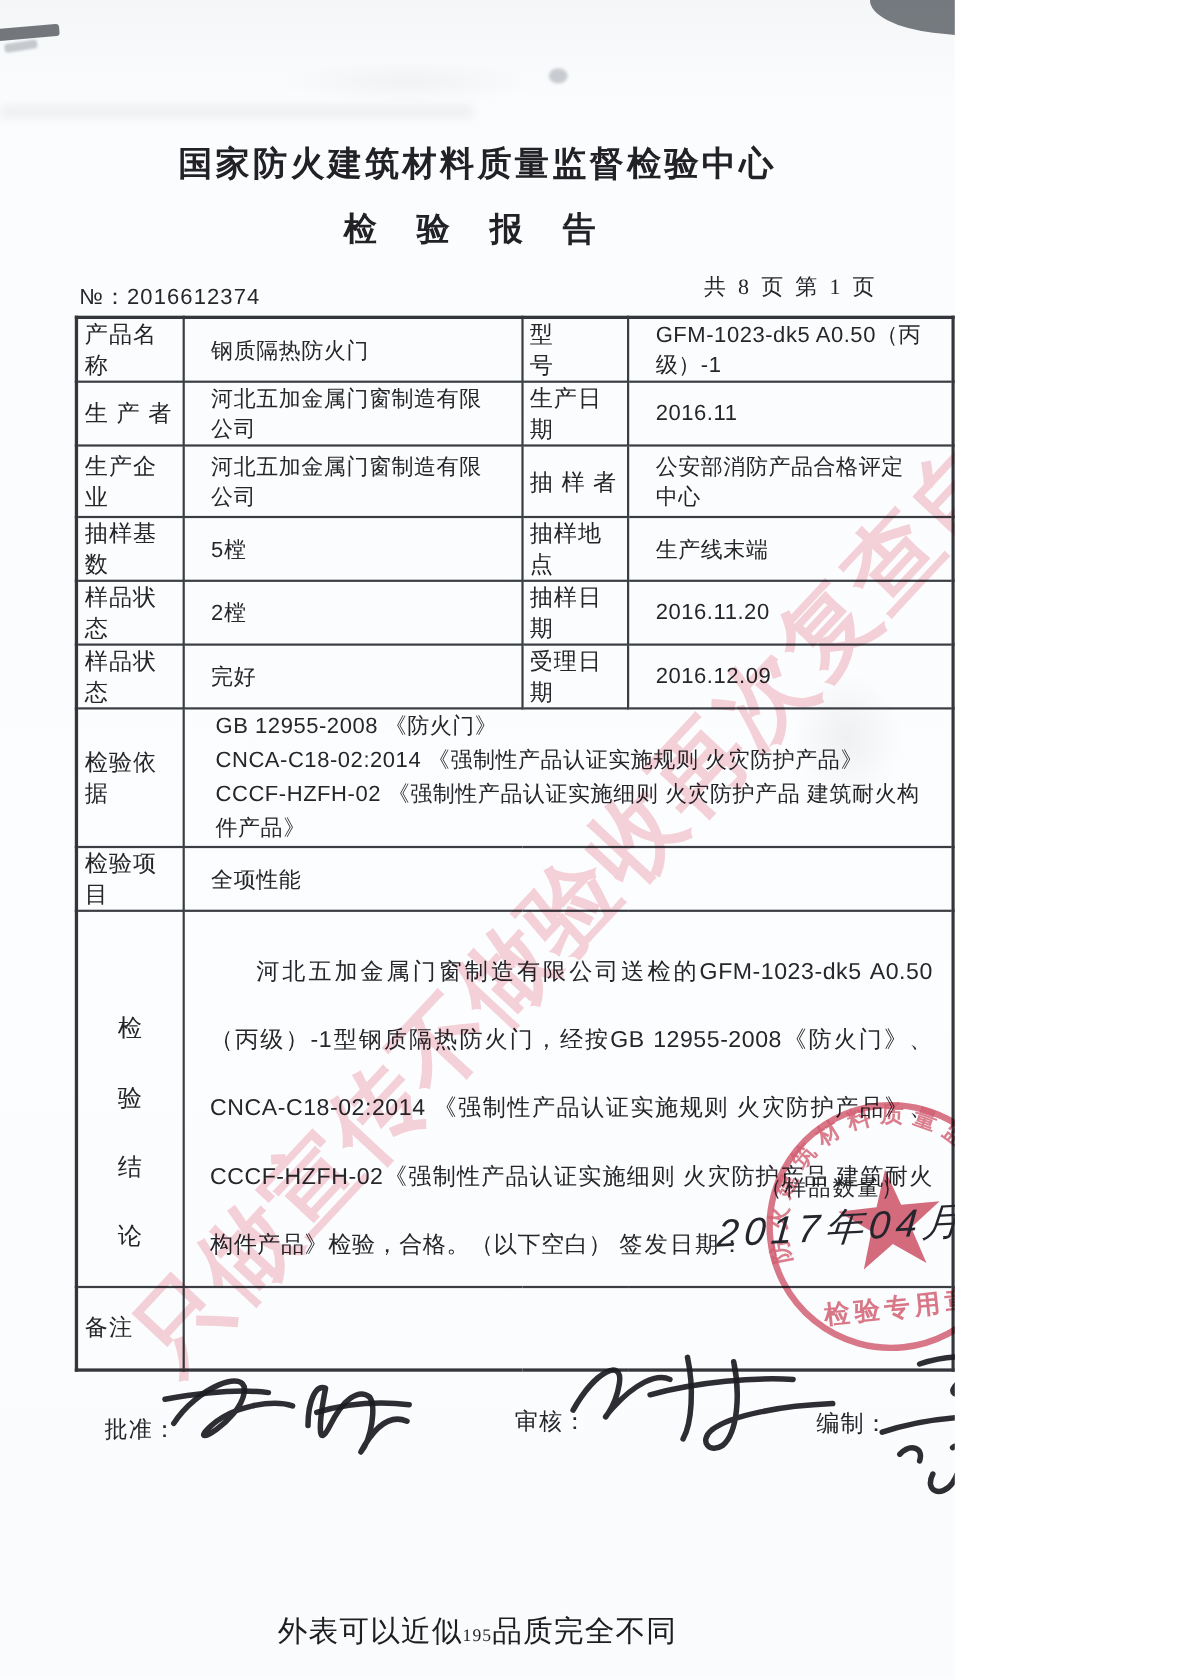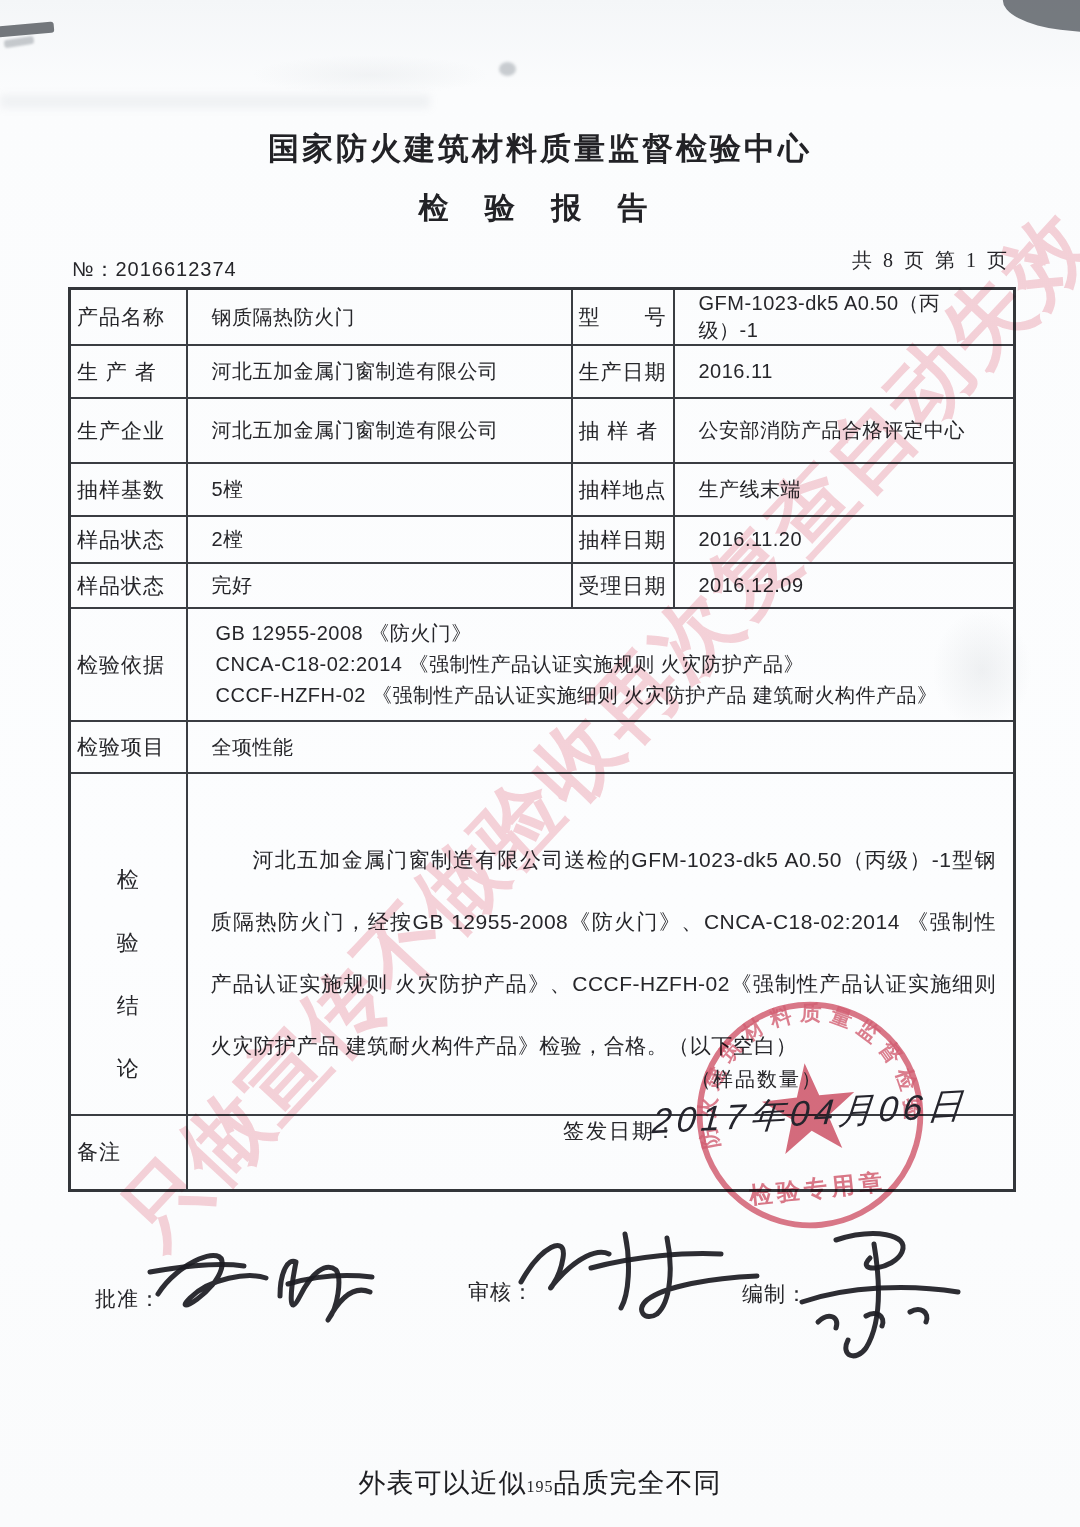--- a/index.html
+++ b/index.html
@@ -1,17 +1,17 @@
 <!DOCTYPE html>
 <html><head>
 <meta charset="utf-8">
 <style>
   html,body{margin:0;padding:0;background:#ffffff;}
   #page{
-    position:relative;width:1080px;height:1527px;overflow:hidden;
+    position:relative;width:868px;height:1527px;overflow:hidden;
     background:linear-gradient(180deg,#f4f6f8 0%,#fbfcfd 6%,#fcfdfe 60%,#fafbfc 100%);
     font-family:"Liberation Sans","DejaVu Sans",sans-serif;
     color:#26262a;
   }
   
   .art{position:absolute;pointer-events:none;}
   .art-tl1{left:-4px;top:24px;width:58px;height:11px;background:#474c52;transform:rotate(-5deg);border-radius:3px;opacity:.75;}
   .art-tl2{left:4px;top:38px;width:30px;height:8px;background:#7b828a;transform:rotate(-9deg);border-radius:3px;opacity:.4;filter:blur(1px);}
   .art-tr{right:-8px;top:-6px;width:86px;height:34px;background:#3f454b;transform:rotate(6deg);border-radius:0 0 0 70%;opacity:.7;}
   .art-dot{left:499px;top:62px;width:17px;height:14px;background:#8d949c;border-radius:50%;opacity:.45;filter:blur(1.5px);}

